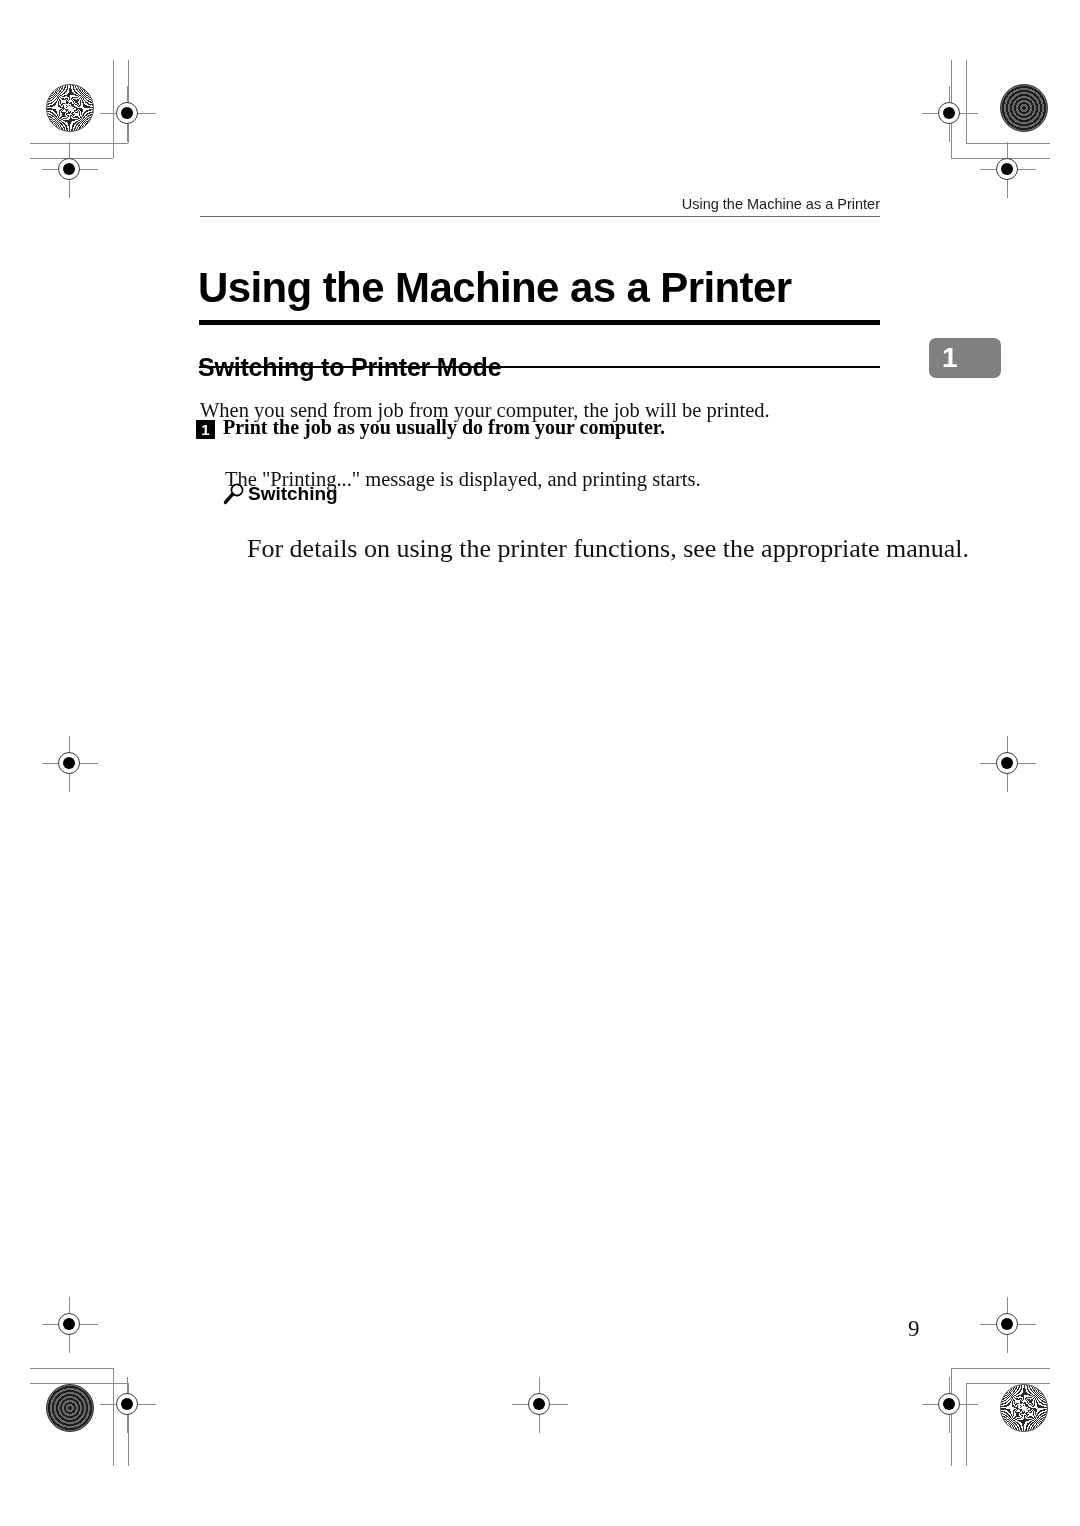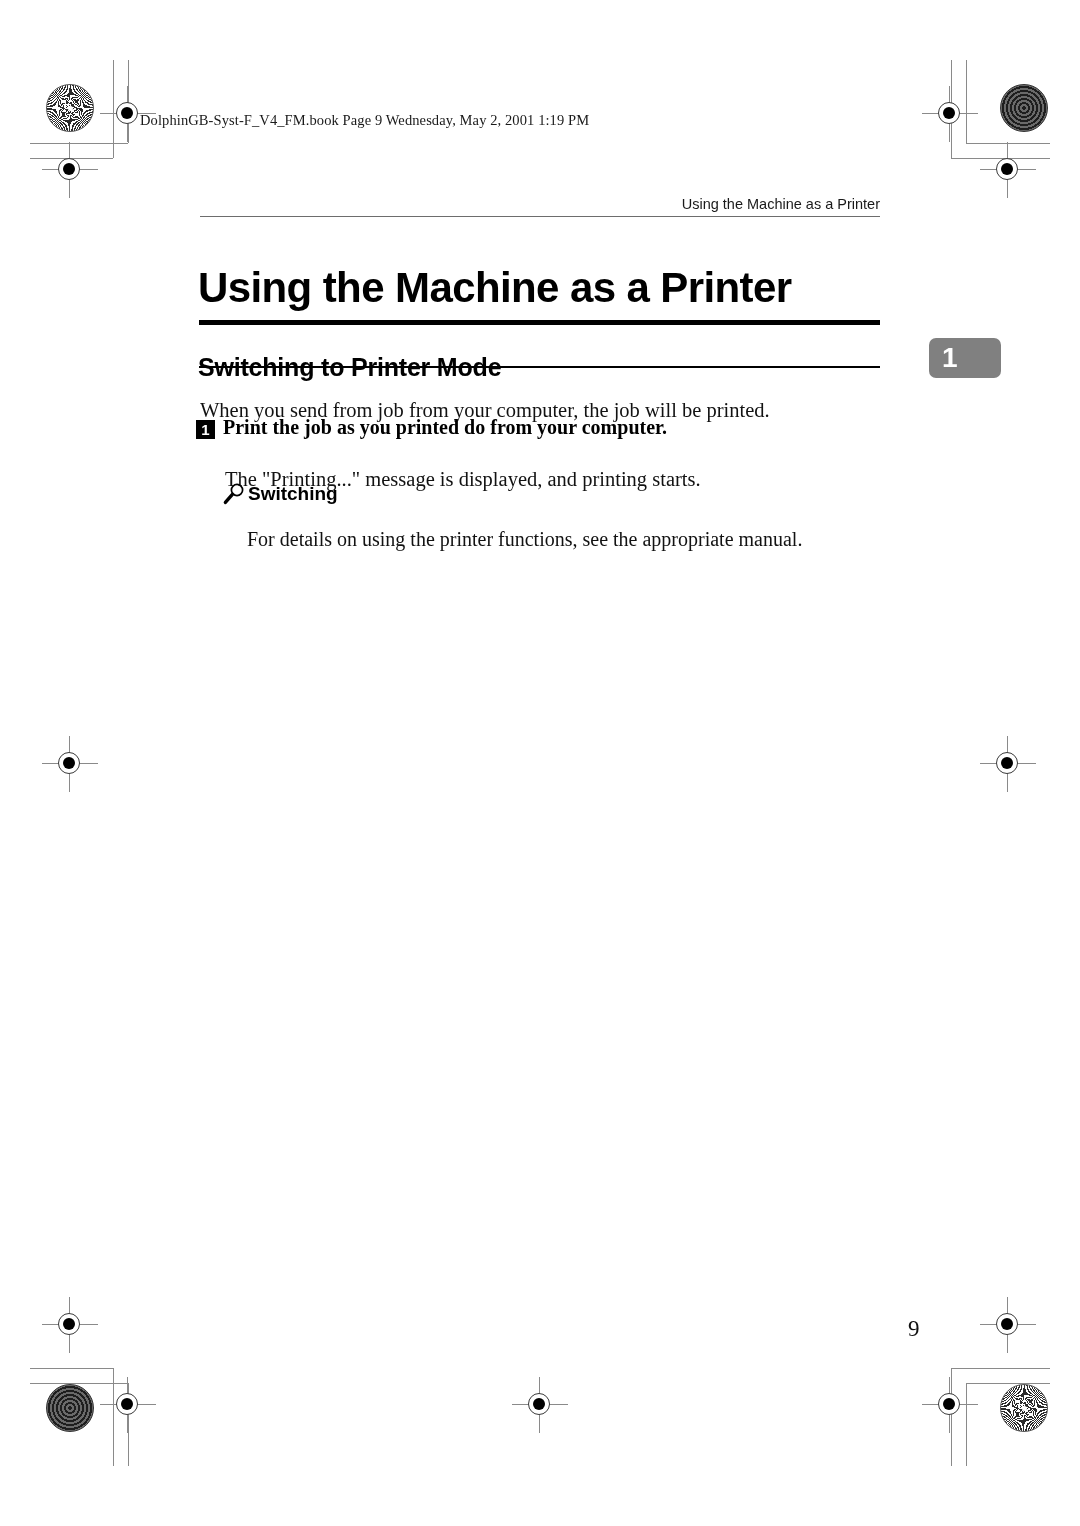--- a/index.html
+++ b/index.html
@@ -257,21 +257,21 @@
     font-weight: bold;
     font-size: 19px;
     color: #000000;
     white-space: nowrap;
   }
   .ref-body {
     position: absolute;
     left: 247px;
     top: 508px;
     font-family: "Liberation Serif", serif;
-    font-size: 20px;
+    font-size: 26px;
     color: #121212;
     white-space: nowrap;
   }
 
   
   .page-number {
     position: absolute;
     left: 908px;
     top: 1316px;
     font-family: "Liberation Serif", serif;
@@ -369,40 +369,39 @@
     <div class="rc-ring"></div>
     <div class="rc-dot"></div>
   </div>
   <div class="reg-cross" style="left:512px; top:1377px;">
     <div class="rc-h"></div>
     <div class="rc-v"></div>
     <div class="rc-ring"></div>
     <div class="rc-dot"></div>
   </div>
 
-  <div class="book-line">DolphinGB-Syst-F_V4_FM.book  Page 9  Wednesday, May 2, 2001  1:19 PM</div>
 
   <div class="running-header">Using the Machine as a Printer</div>
   <div class="header-rule"></div>
 
   <h1 class="chapter-title">Using the Machine as a Printer</h1>
 
   <div class="sec-rule-top"></div>
   <h2 class="sec-heading">Switching to Printer Mode</h2>
   <div class="sec-rule-bottom"></div>
 
   <div class="chapter-tab">
     <span class="tab-num">1</span>
   </div>
 
   <p class="intro-para">When you send from job from your computer, the job will be printed.</p>
 
   <div class="step-row">
     <span class="step-badge">1</span>
-    <span class="step-text">Print the job as you printed do from your computer.</span>
+    <span class="step-text">Print the job as you usually do from your computer.</span>
   </div>
 
   <p class="step-result">The "Printing..." message is displayed, and printing starts.</p>
 
   <div class="ref-head">
     <span class="ref-icon">
       <svg viewBox="0 0 24 24" width="24" height="24" aria-hidden="true">
         <circle cx="15" cy="8" r="5.6" fill="none" stroke="#000000" stroke-width="1.7"></circle>
         <line x1="10.6" y1="12.2" x2="3.4" y2="20.4" stroke="#000000" stroke-width="3.4" stroke-linecap="round"></line>
       </svg>

